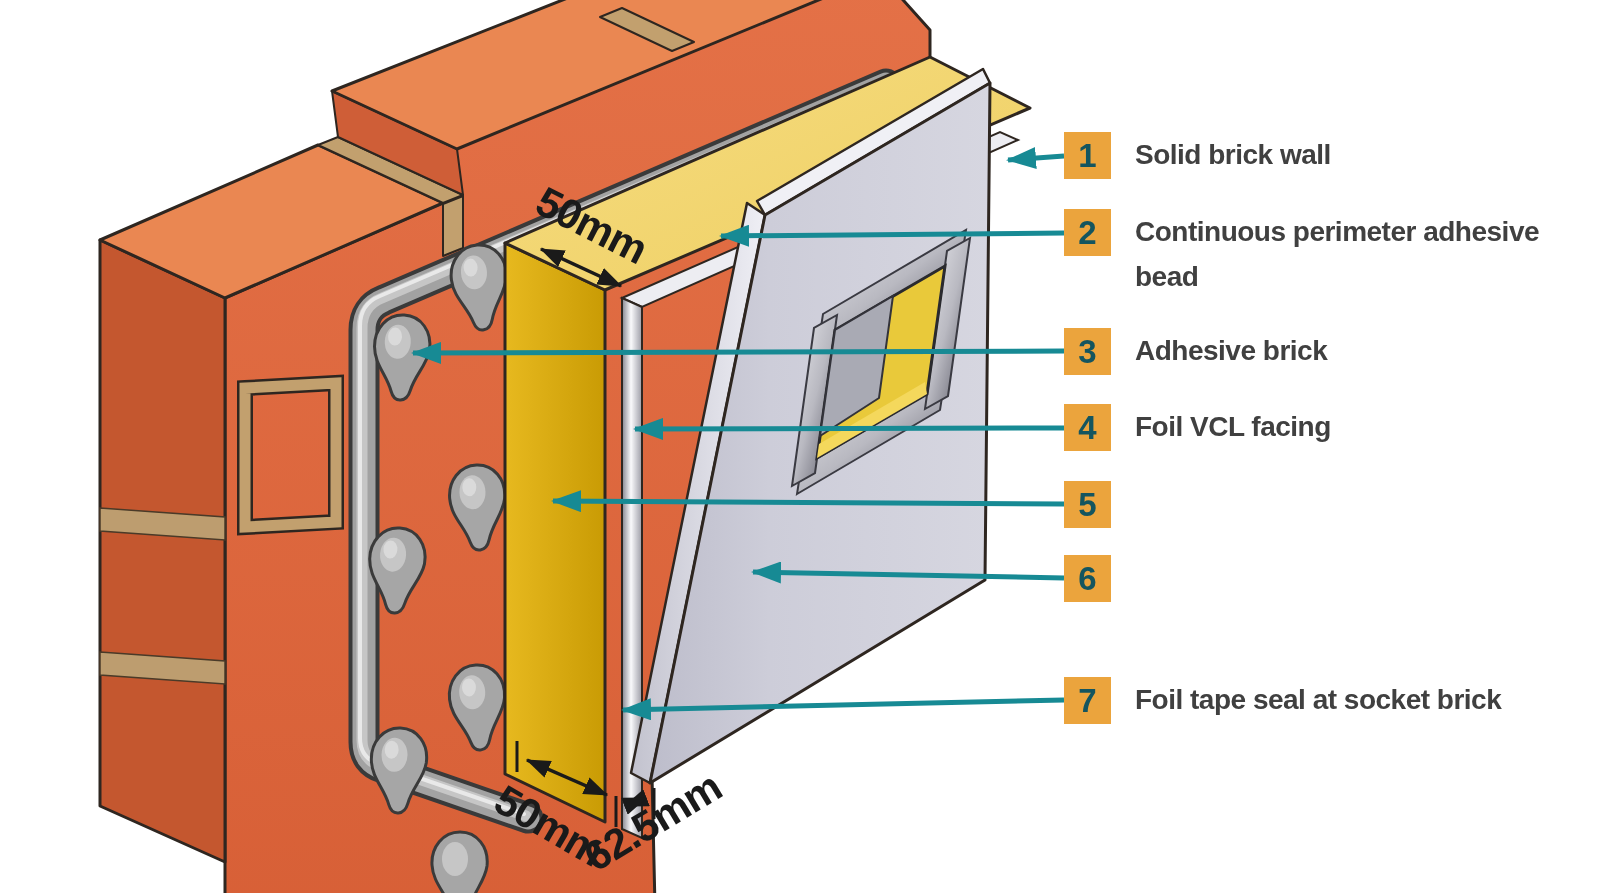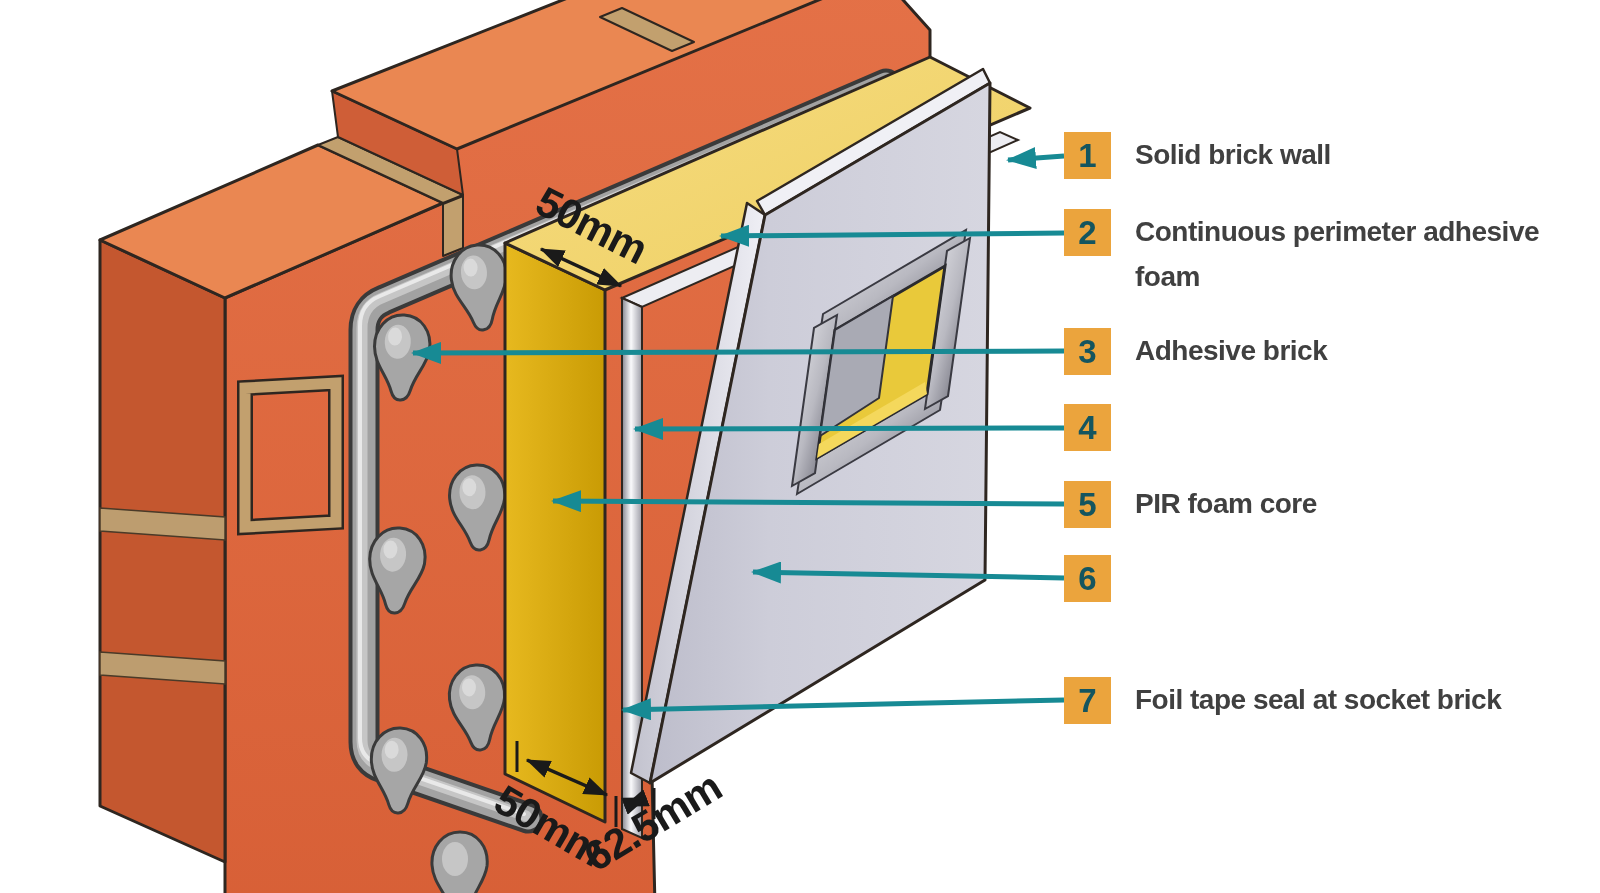--- a/index.html
+++ b/index.html
@@ -176,32 +176,32 @@
   </g>
 </svg>
 
 <div class="legend">
   <div class="legend-row" style="left:1064px;top:132px;">
     <div class="badge">1</div>
     <div class="label">Solid brick wall</div>
   </div>
   <div class="legend-row" style="left:1064px;top:209px;">
     <div class="badge">2</div>
-    <div class="label">Continuous perimeter adhesive foam</div>
+    <div class="label">Continuous perimeter adhesive bead</div>
   </div>
   <div class="legend-row" style="left:1064px;top:328px;">
     <div class="badge">3</div>
     <div class="label">Adhesive brick</div>
   </div>
   <div class="legend-row" style="left:1064px;top:404px;">
     <div class="badge">4</div>
+    <div class="label">Foil VCL facing</div>
   </div>
   <div class="legend-row" style="left:1064px;top:481px;">
     <div class="badge">5</div>
-    <div class="label">PIR foam core</div>
   </div>
   <div class="legend-row" style="left:1064px;top:555px;">
     <div class="badge">6</div>
   </div>
   <div class="legend-row" style="left:1064px;top:677px;">
     <div class="badge">7</div>
     <div class="label">Foil tape seal at socket brick</div>
   </div>
 </div>
 

